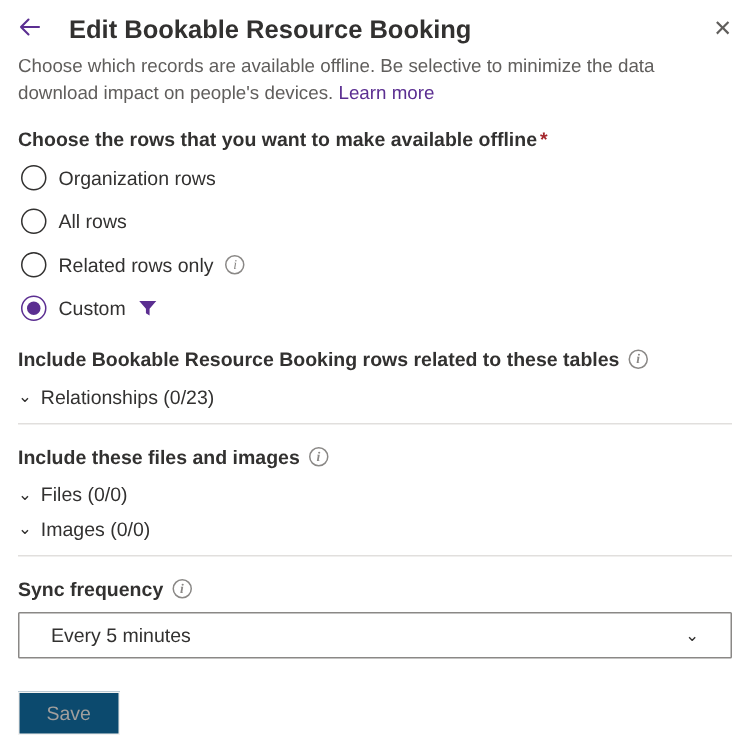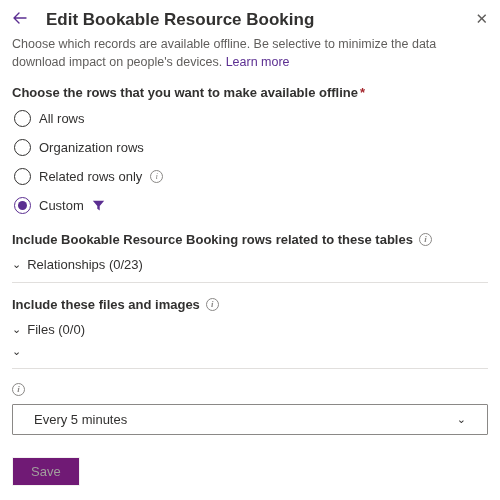--- a/index.html
+++ b/index.html
@@ -78,21 +78,21 @@
   .select {
     width: 100%; border: 1px solid #8a8886; padding: 7px 21px;
     font-size: 13px; display: flex; justify-content: space-between; align-items: center;
     cursor: pointer; background:#fff; border-radius:1px;
   }
   .footer { display: flex; gap: 10px; margin-top: 22px; }
   .btn {
     padding: 6px 18px; font-size: 13px; border: 1px solid #8a8886;
     background: #fff; cursor: pointer;
   }
-  .btn.primary { background: #701a75; color: #a19f9d; border-color: #f3f2f1; cursor: default; }
+  .btn.primary { background: #0c4a6e; color: #a19f9d; border-color: #f3f2f1; cursor: default; }
 </style>
 </head>
 <body>
 
 <div class="header-row">
   <span class="back-arrow">
     <svg width="16" height="16" viewBox="0 0 16 16">
         <path d="M7 3 L2 8 L7 13 M2 8 H14" stroke="#5b2e91" stroke-width="1.4" fill="none" stroke-linecap="round" stroke-linejoin="round"></path>
       </svg>
   </span>
@@ -104,25 +104,25 @@
   <span>Choose which records are available offline. Be selective to minimize the data download impact on people's devices. </span><a href="#">Learn more</a>
 </div>
 
 <div class="section-label">
   <span>Choose the rows that you want to make available offline</span><span class="required">*</span>
 </div>
 
 <div class="radio-group">
   <div class="radio-row">
     <span class="radio-outer"></span>
-    <span class="radio-label">All rows</span>
+    <span class="radio-label">Organization rows</span>
   </div>
   <div class="radio-row">
     <span class="radio-outer"></span>
-    <span class="radio-label">Organization rows</span>
+    <span class="radio-label">All rows</span>
   </div>
   <div class="radio-row">
     <span class="radio-outer"></span>
     <span class="radio-label">Related rows only</span>
     <span class="info-icon">i</span>
   </div>
   <div class="radio-row selected">
     <span class="radio-outer">
         <span class="radio-inner"></span>
       </span>
@@ -149,25 +149,27 @@
 <div class="subsection-label">
   <span>Include these files and images</span>
   <span class="info-icon">i</span>
 </div>
 <div class="collapsible-row">
   <span class="chevron">⌄</span>
   <span>Files (0/0)</span>
 </div>
 <div class="collapsible-row">
   <span class="chevron">⌄</span>
+  <span>Images (0/0)</span>
 </div>
 
 <hr class="sep">
 
 <div class="sync-label">
+  <span>Sync frequency</span>
   <span class="info-icon">i</span>
 </div>
 <div class="select">
   <span>Every 5 minutes</span>
   <span class="chevron">⌄</span>
 </div>
 
 <div class="footer">
   <button class="btn primary">Save</button>
 </div>

